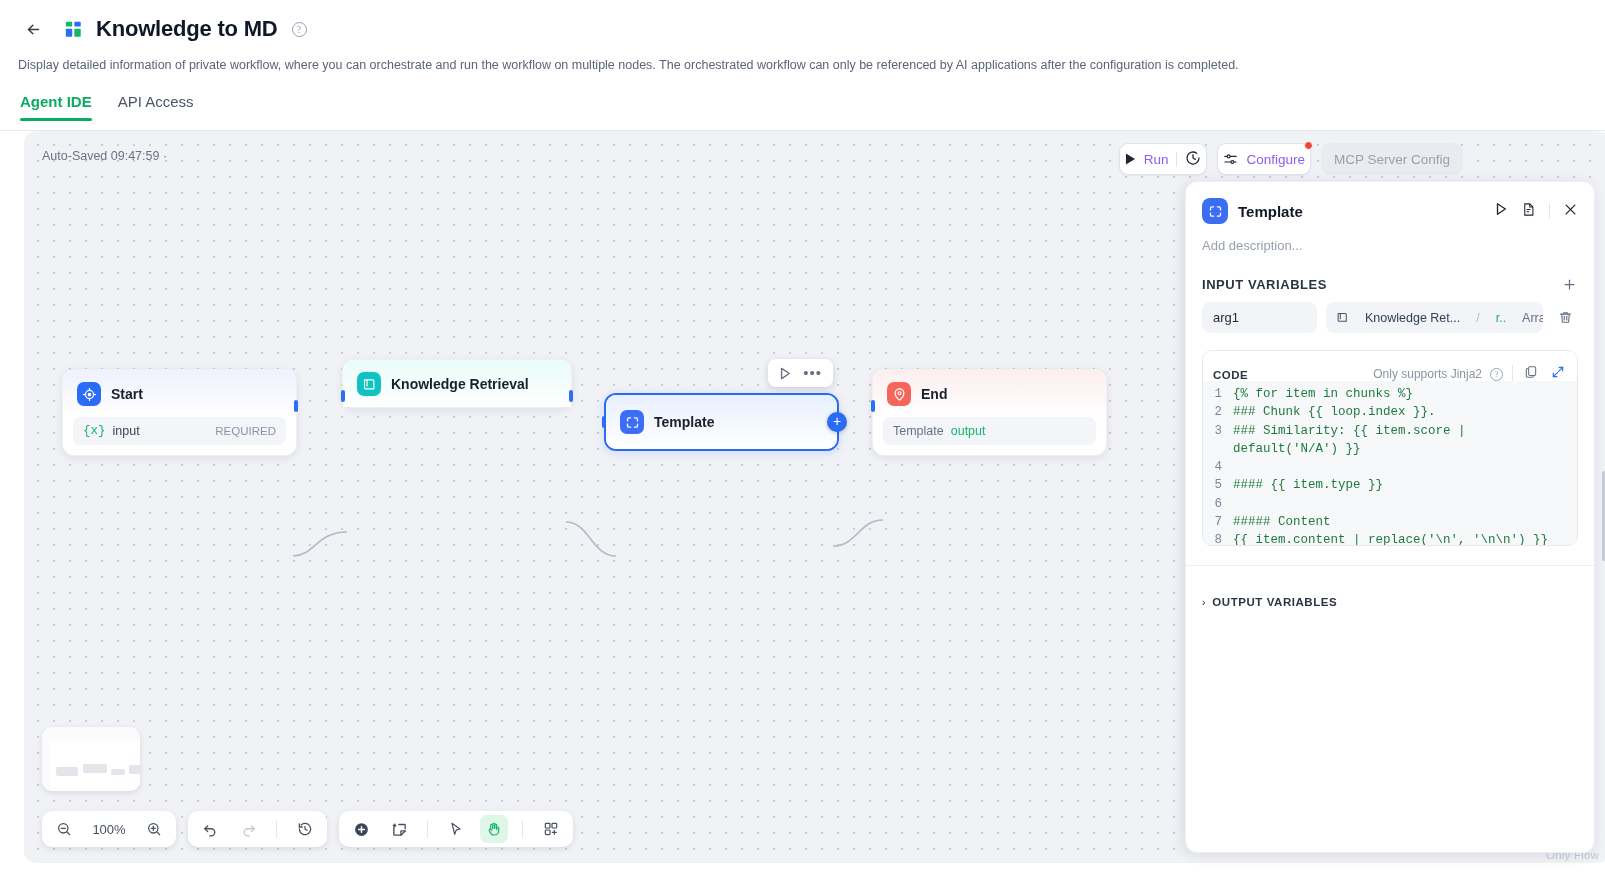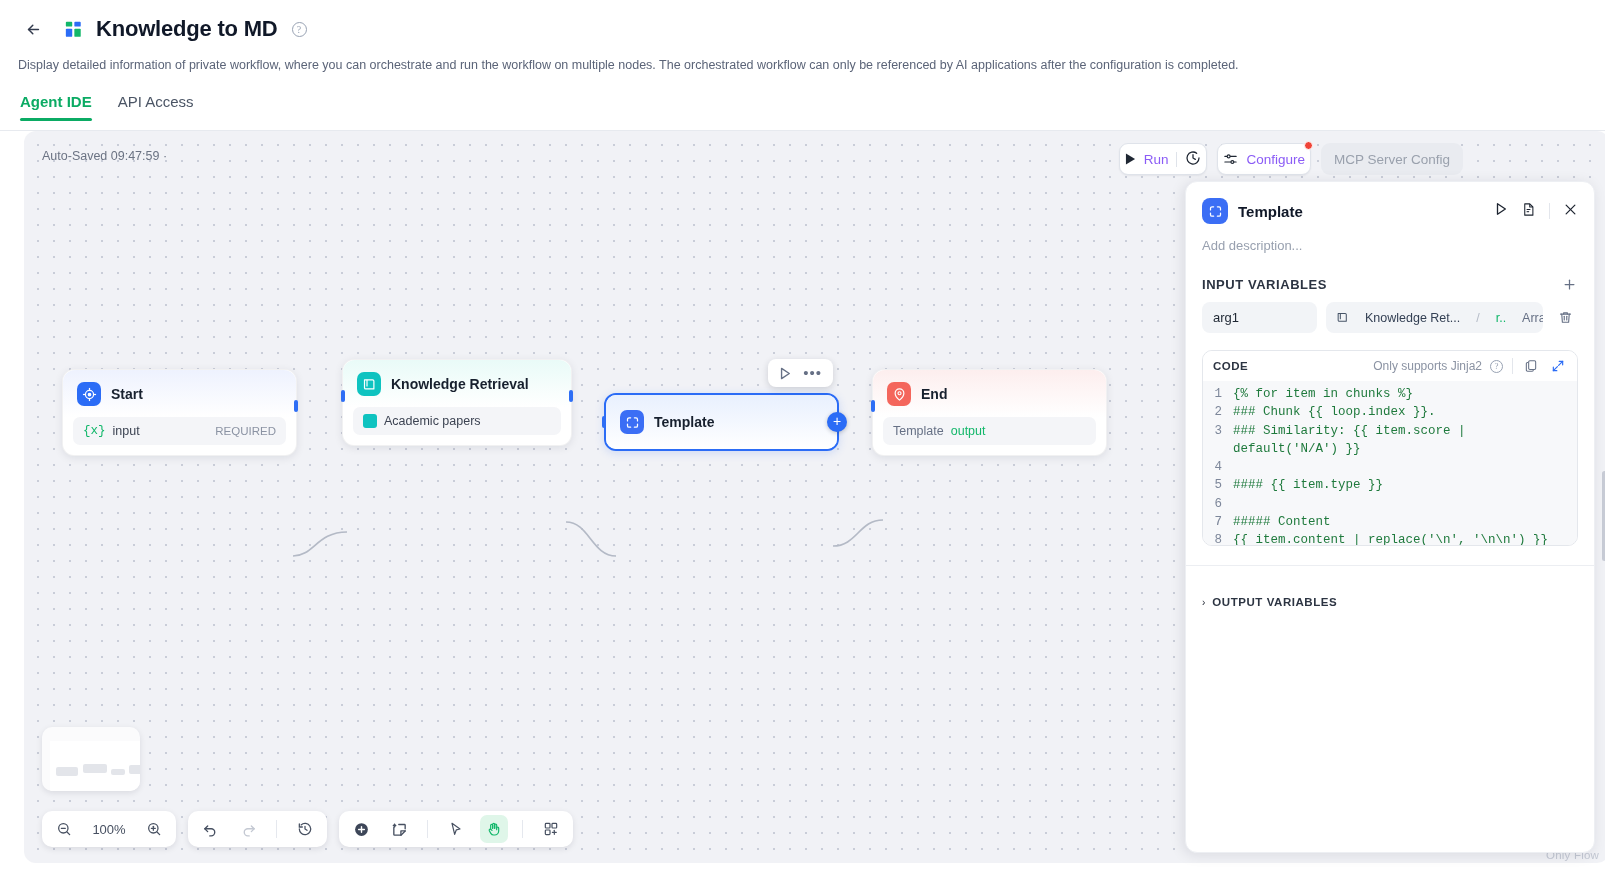--- a/index.html
+++ b/index.html
@@ -218,21 +218,21 @@
   .ref-type { color:#12b76a; }
   .ref-type2 { color:#667085; }
   .del-btn { flex:0 0 26px; display:flex; align-items:center; justify-content:center; color:#667085; cursor:pointer; }
 
   .code-card {
     margin: 17px 16px 0 16px; border: 1px solid #e4e7ec;
     border-radius: 10px; overflow: hidden; background:#fff;
     height: 196px; display:flex; flex-direction:column;
   }
   .code-head {
-    display:flex; align-items:center; height: 30px; padding: 0 10px;
+    display:flex; align-items:flex-end; height: 30px; padding: 0 10px;
     gap: 9px; background:#fff; flex: 0 0 auto;
   }
   .code-label { font-size: 11.5px; font-weight:bold; letter-spacing:.5px; color:#2c3442; }
   .code-hint { margin-left:auto; font-size: 12px; color:#8b93a3; display:flex; align-items:center; gap:4px;}
   .code-body {
     flex: 1; background:#f7f8fa; font-family: "Liberation Mono", monospace;
     font-size: 12.5px; line-height: 18.3px; padding: 4px 0 0 0; overflow: hidden;
     position: relative;
   }
   .cline { display:flex; align-items:flex-start; padding: 0 8px 0 0; }
@@ -343,26 +343,20 @@
 
     <div class="node" style="left:318px;top:228px;width:230px;">
       <div class="node-head" style="background:linear-gradient(180deg,#e9fbf8,#ffffff);">
         <div class="node-icon" style="background:#0ec3c0;">
           <svg width="15" height="15" viewBox="0 0 24 24" fill="none" stroke="#fff" stroke-width="1.9" stroke-linejoin="round">
             <path d="M4 4.5h13a2 2 0 0 1 2 2V19H6a2 2 0 0 1-2-2z"></path>
               <line x1="8" y1="4.5" x2="8" y2="15"></line>
           </svg>
         </div>
         <div class="node-title">Knowledge Retrieval</div>
-      </div>
-      <div class="node-body">
-        <div class="node-row">
-          <span class="kb-chip"></span>
-          <span>Academic papers</span>
-        </div>
       </div>
       <span class="port" style="left:-2px;top:36px;"></span>
       <span class="port" style="right:-2px;top:36px;"></span>
     </div>
 
     <div class="node" style="left:580px;top:262px;width:235px;border:2px solid #2b6cf6;box-shadow:0 2px 10px rgba(43,108,246,.18);">
       <div class="node-float-toolbar">
         <svg width="12" height="13" viewBox="0 0 14 15" fill="none" stroke="#667085" stroke-width="1.6" stroke-linejoin="round">
           <polygon points="3,1.5 12,7.5 3,13.5"></polygon>
         </svg>

